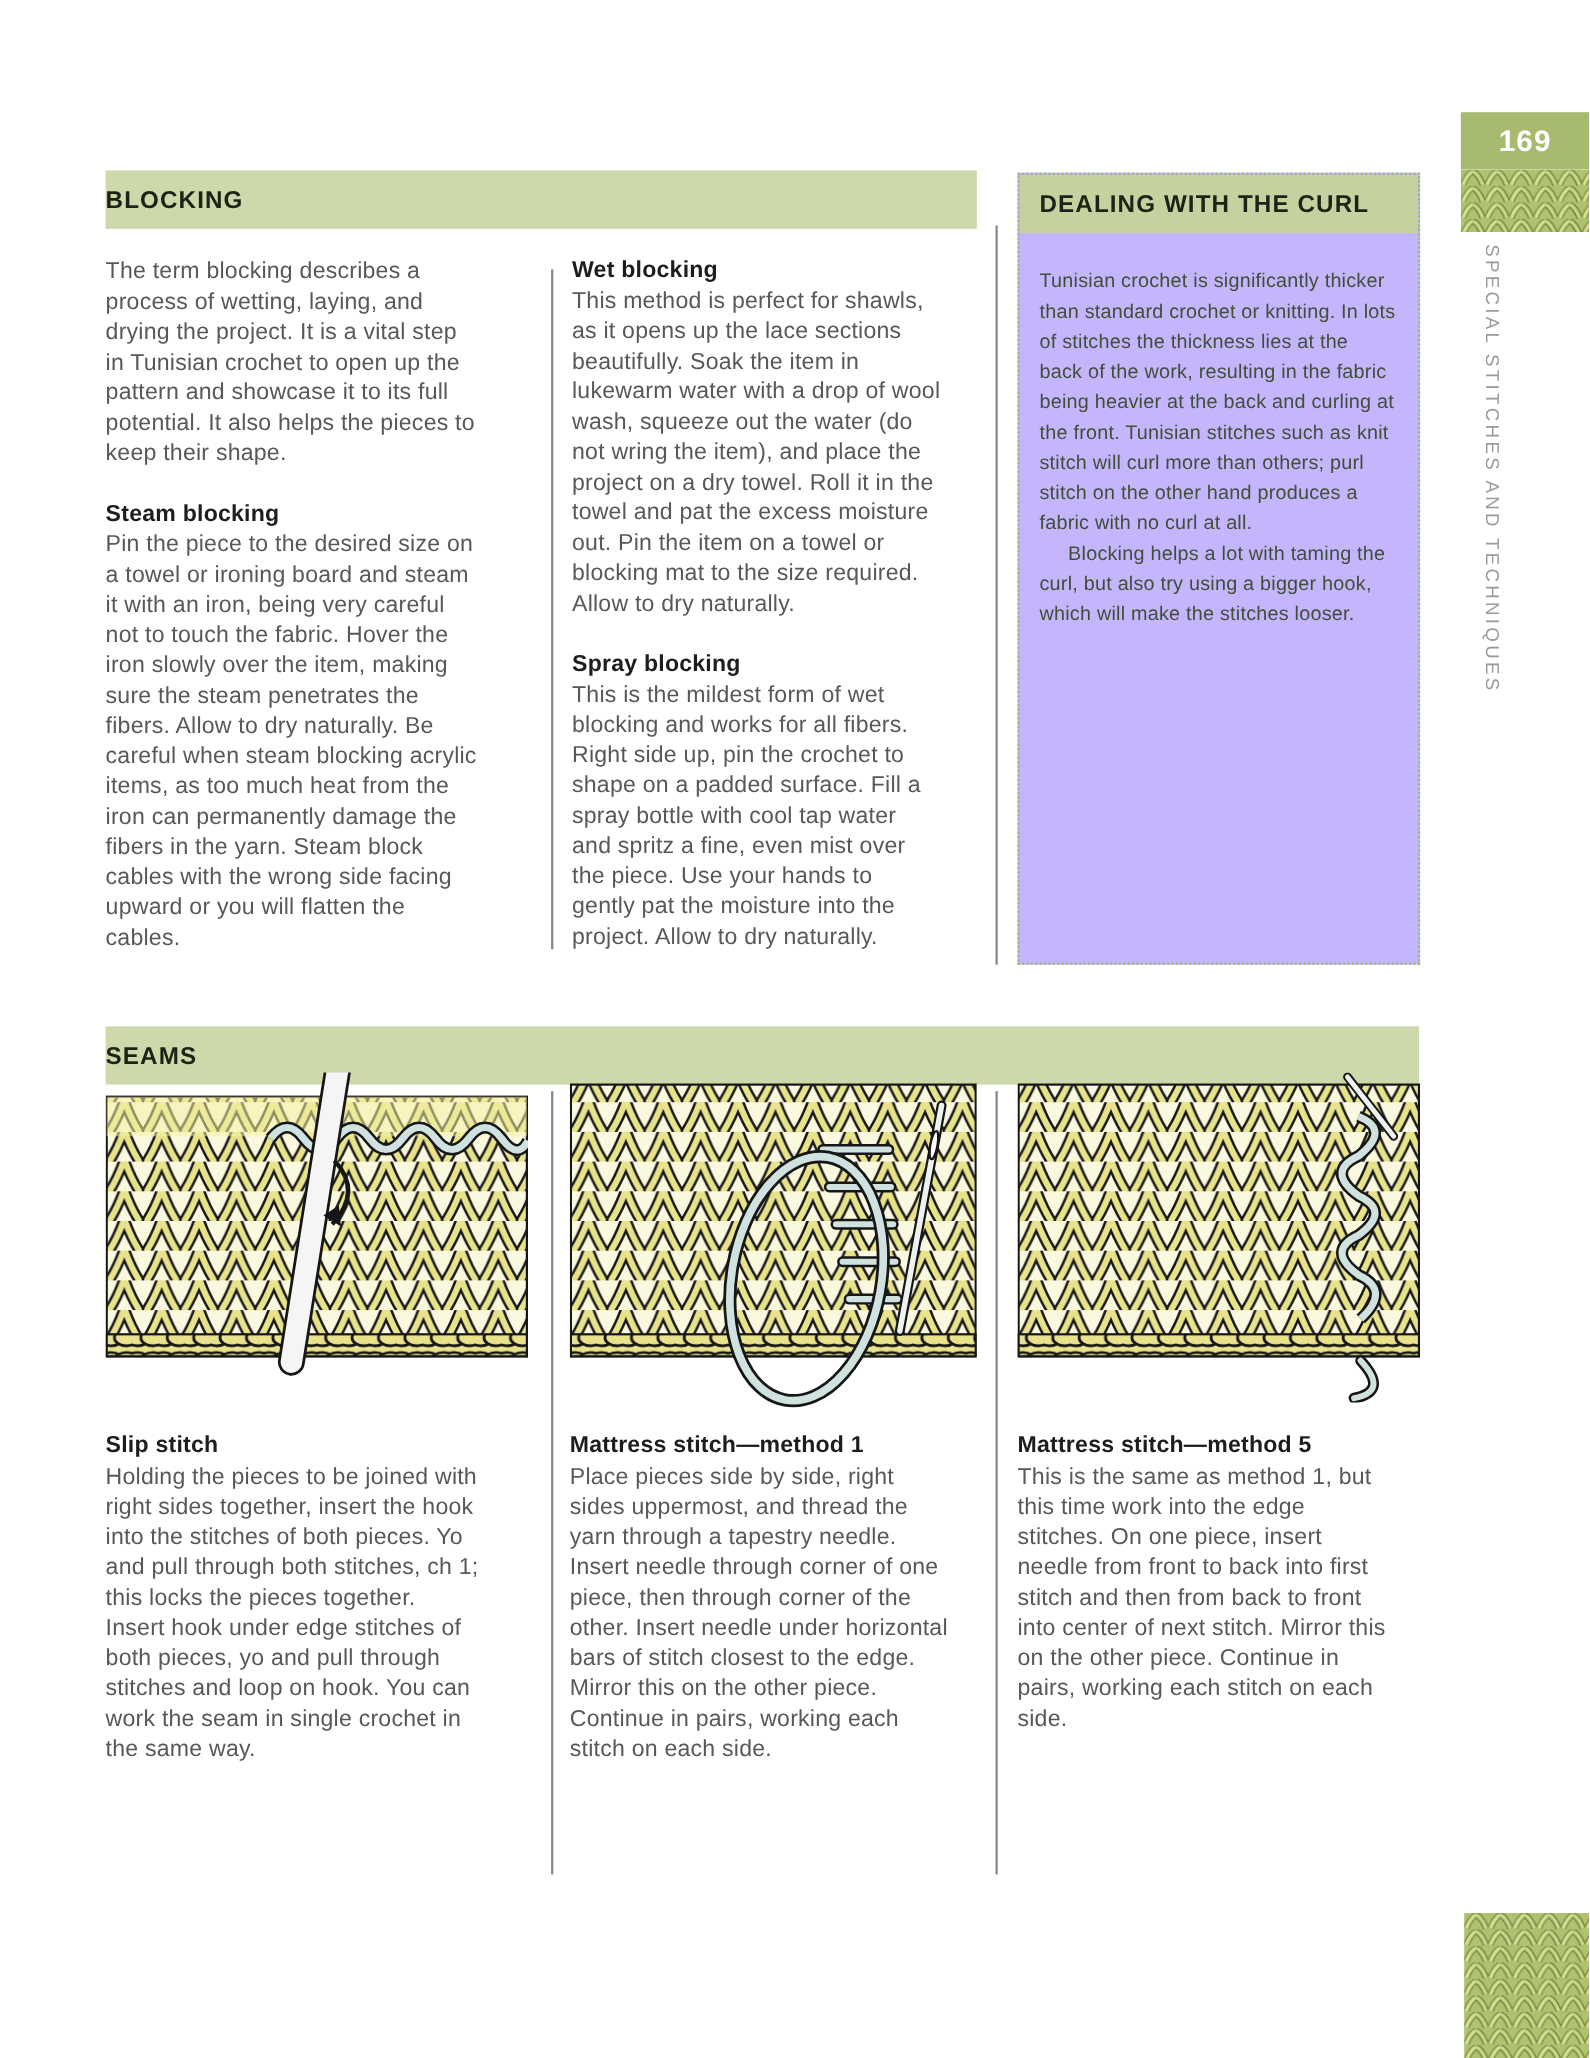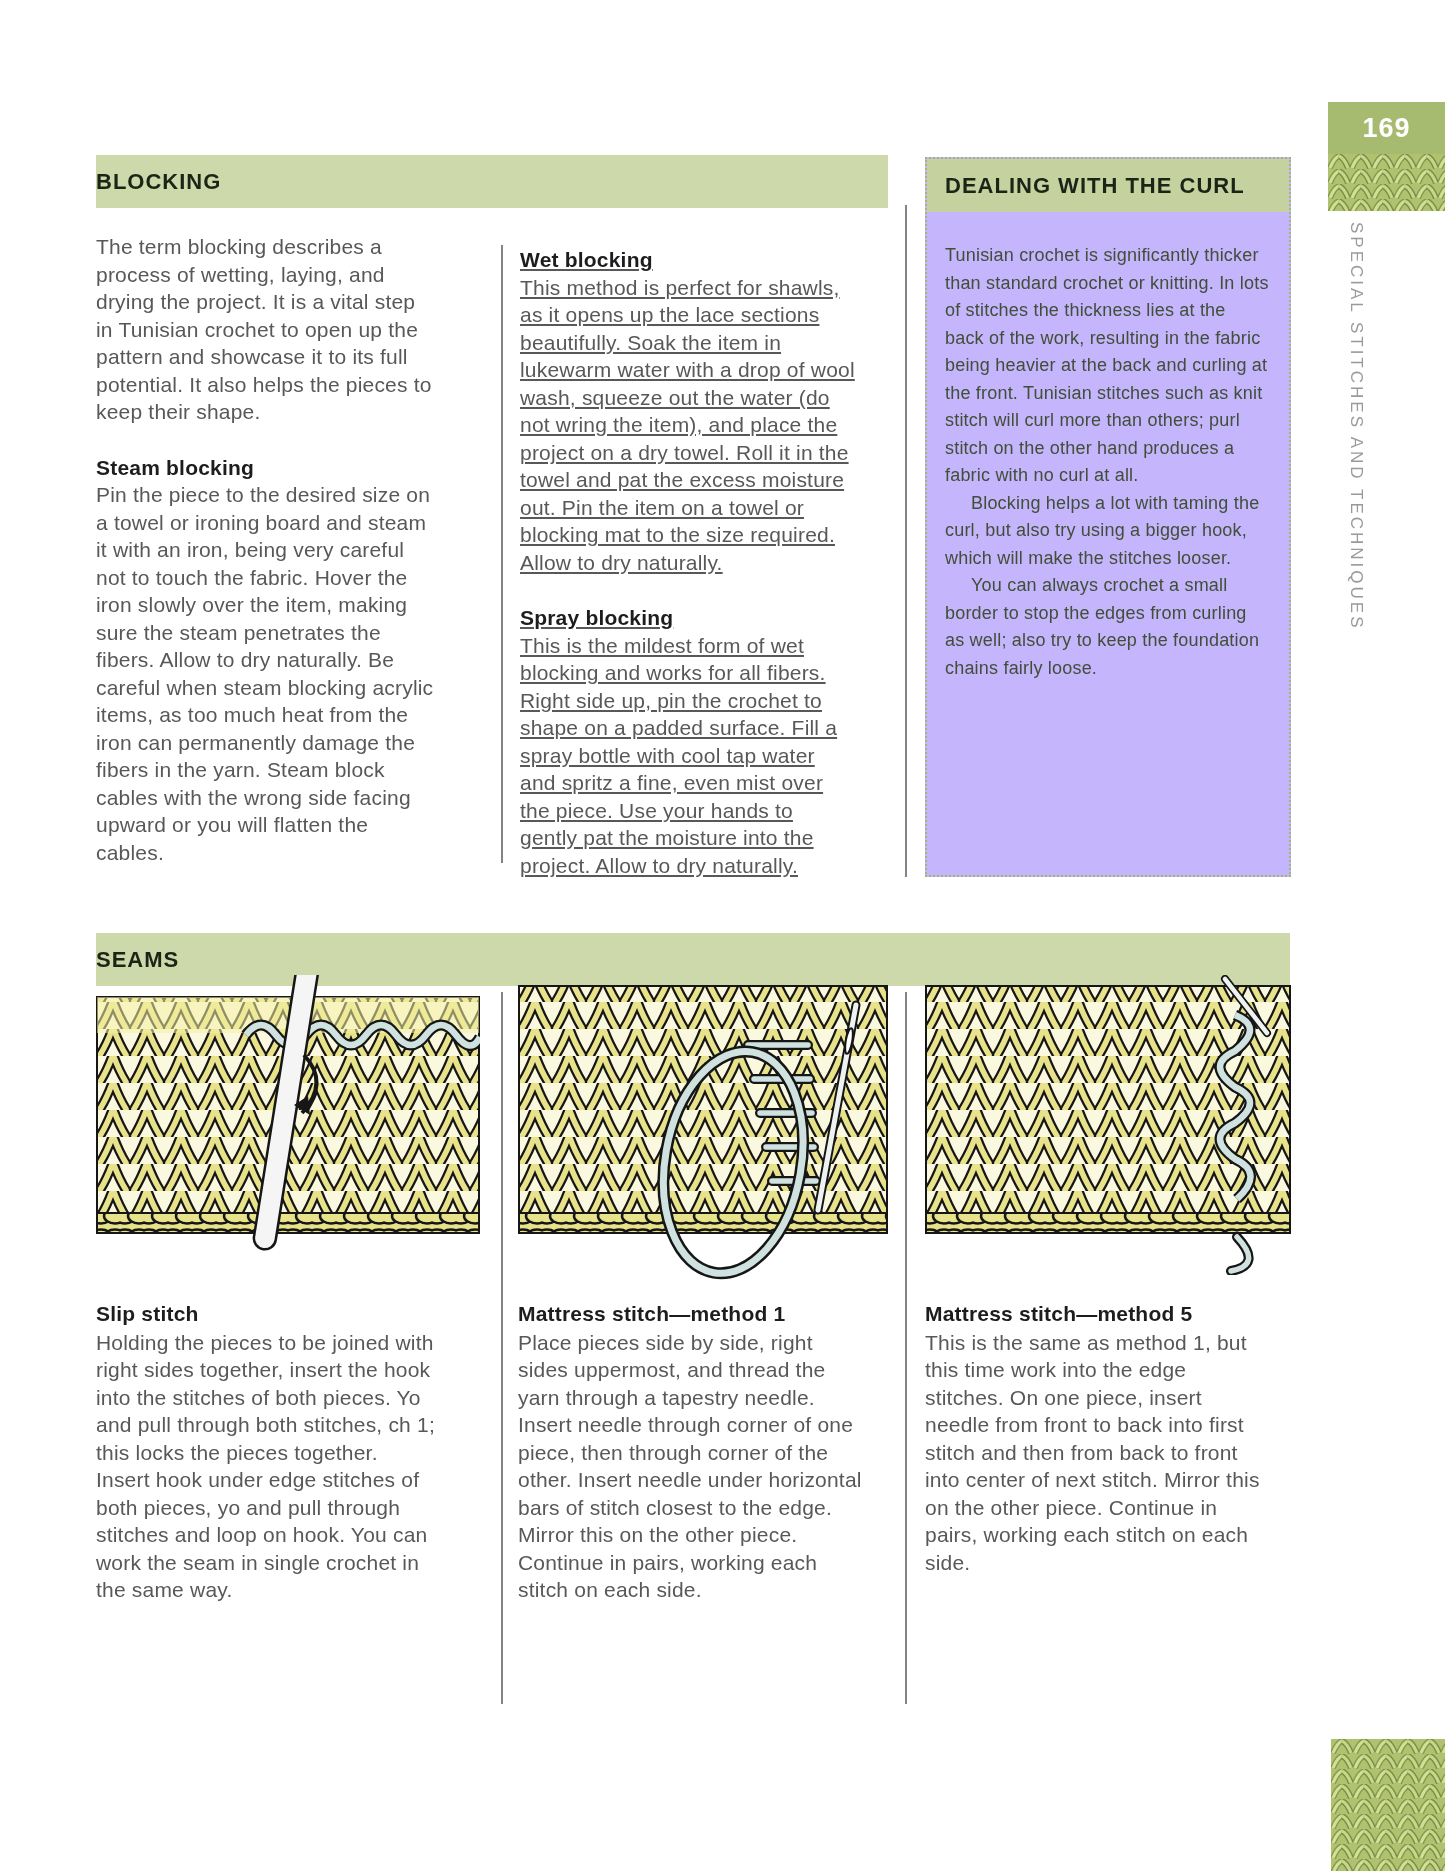--- a/index.html
+++ b/index.html
@@ -68,37 +68,36 @@
   </div>
 
   <div class="abs bodytext" style="left:96px;top:233px;width:338px;">
     <p>The term blocking describes a process of wetting, laying, and drying the project. It is a vital step in Tunisian crochet to open up the pattern and showcase it to its full potential. It also helps the pieces to keep their shape.</p>
     <h3 class="subhead">Steam blocking</h3>
     <p>Pin the piece to the desired size on a towel or ironing board and steam it with an iron, being very careful not to touch the fabric. Hover the iron slowly over the item, making sure the steam penetrates the fibers. Allow to dry naturally. Be careful when steam blocking acrylic items, as too much heat from the iron can permanently damage the fibers in the yarn. Steam block cables with the wrong side facing upward or you will flatten the cables.</p>
   </div>
 
   <div class="abs divider" style="left:501px;top:245px;height:618px;"></div>
 
-  <div class="abs bodytext" style="left:520px;top:246px;width:336px;text-decoration:underline;">
+  <div class="abs bodytext" style="left:520px;top:232px;width:336px;">
     <h3 class="subhead">Wet blocking</h3>
     <p>This method is perfect for shawls, as it opens up the lace sections beautifully. Soak the item in lukewarm water with a drop of wool wash, squeeze out the water (do not wring the item), and place the project on a dry towel. Roll it in the towel and pat the excess moisture out. Pin the item on a towel or blocking mat to the size required. Allow to dry naturally.</p>
     <h3 class="subhead">Spray blocking</h3>
     <p>This is the mildest form of wet blocking and works for all fibers. Right side up, pin the crochet to shape on a padded surface. Fill a spray bottle with cool tap water and spritz a fine, even mist over the piece. Use your hands to gently pat the moisture into the project. Allow to dry naturally.</p>
   </div>
 
   <div class="abs divider" style="left:905px;top:205px;height:672px;"></div>
 
   <div class="abs curlbox" style="left:925px;top:157px;width:366px;height:720px;">
     <div class="curlhead">
       <div class="bar-label" style="padding-left:18px;">DEALING WITH THE CURL</div>
     </div>
     <div class="curlbody">
       <p>Tunisian crochet is significantly thicker than standard crochet or knitting. In lots of stitches the thickness lies at the back of the work, resulting in the fabric being heavier at the back and curling at the front. Tunisian stitches such as knit stitch will curl more than others; purl stitch on the other hand produces a fabric with no curl at all.</p>
       <p class="indent">Blocking helps a lot with taming the curl, but also try using a bigger hook, which will make the stitches looser.</p>
-      <p class="indent">You can always crochet a small border to stop the edges from curling as well; also try to keep the foundation chains fairly loose.</p>
     </div>
   </div>
 
   <div class="abs bar" style="left:96px;top:933px;width:1194px;height:53px;">
     <div class="bar-label">SEAMS</div>
   </div>
 
   <svg class="abs" style="left:96px;top:975px;" width="384" height="300">
     <rect x="1" y="22" width="382" height="236" fill="url(#weave)" stroke="#161616" stroke-width="2"></rect>
     <rect x="1" y="22" width="382" height="36" fill="#f4f1a4" opacity="0.55"></rect>

